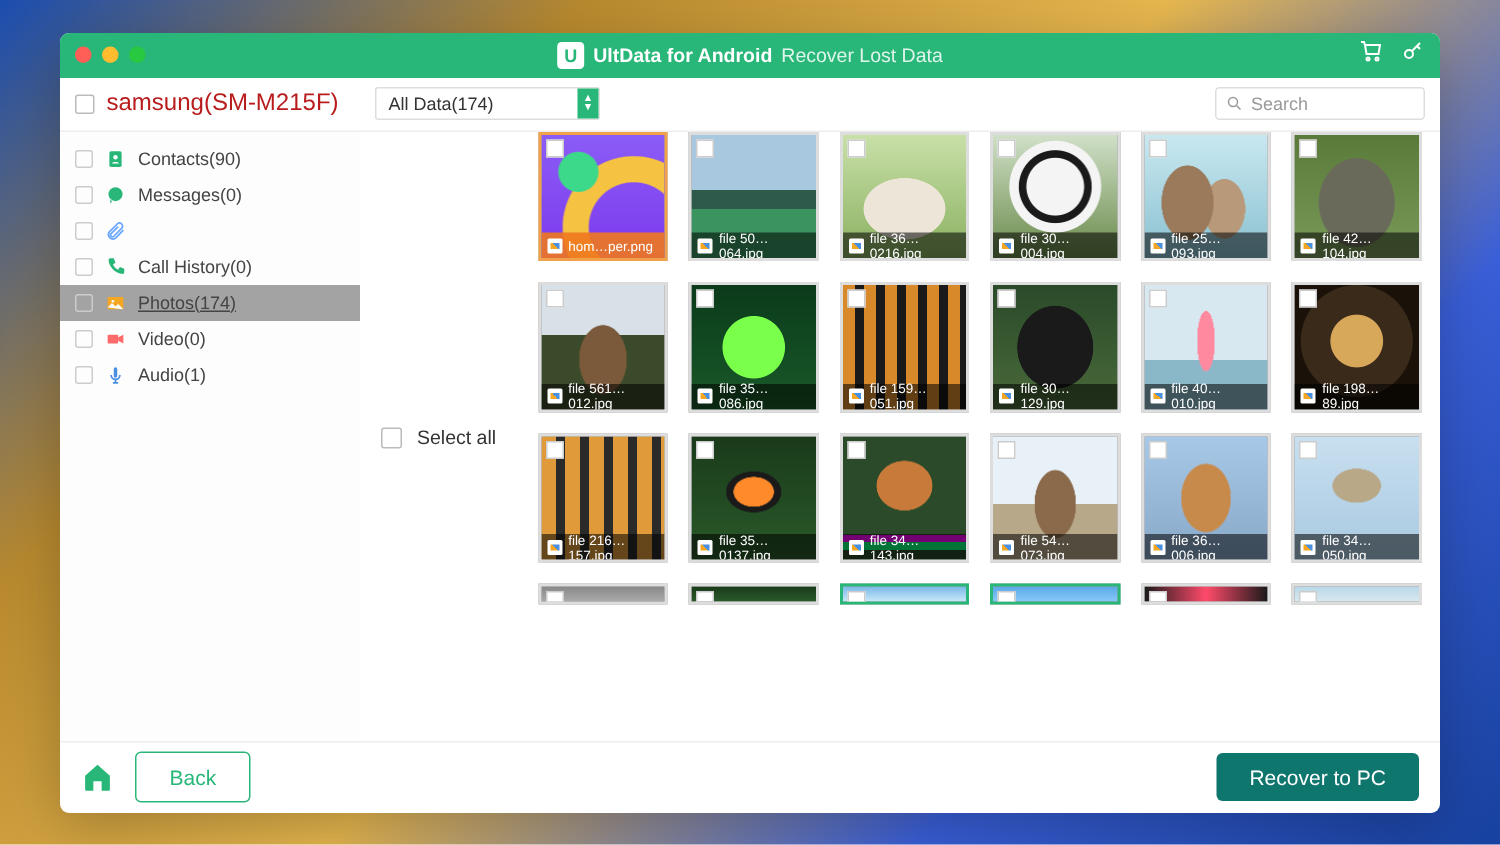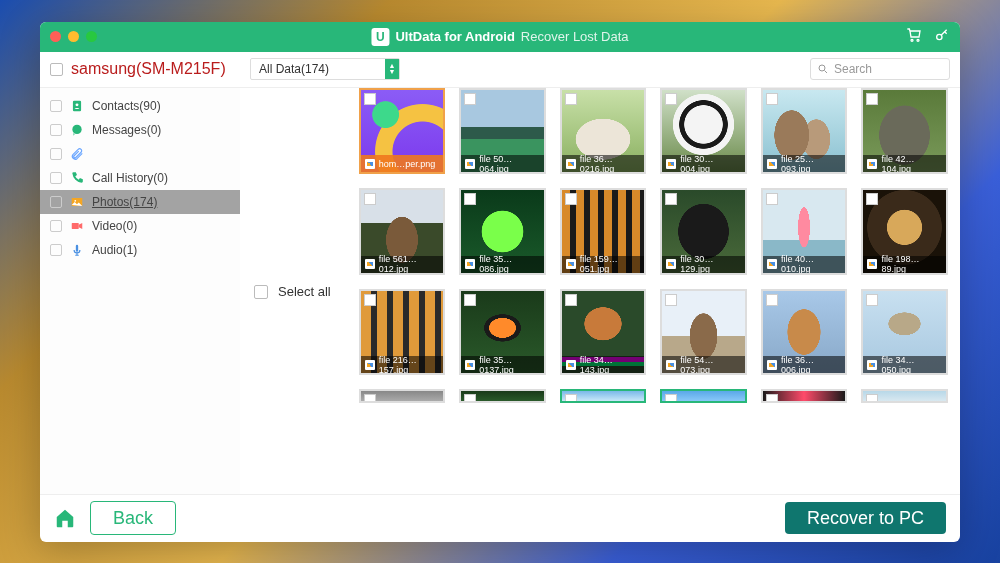--- a/index.html
+++ b/index.html
@@ -130,21 +130,21 @@
 .thumb .img { position: absolute; inset: 0; }
 
 .footer {
   height: 48px; border-top: 1px solid #eee;
   display: flex; align-items: center; padding: 0 14px; gap: 14px;
 }
 .home-ic { width: 22px; height: 22px; }
 .home-ic svg { width: 22px; height: 22px; fill: #28b779; }
 .btn {
   height: 30px; padding: 16px 22px; border-radius: 4px;
-  font-size: 18px; display: flex; align-items: center; justify-content: center;
+  font-size: 14px; display: flex; align-items: center; justify-content: center;
   cursor: default;
 }
 .btn-back { border: 1.5px solid #28b779; color: #28b779; background: #fff; }
 .btn-recover { background: #0f766e; color: #fff; margin-left: auto; }
 </style>
 </head>
 <body>
 
 <div class="window">
 

